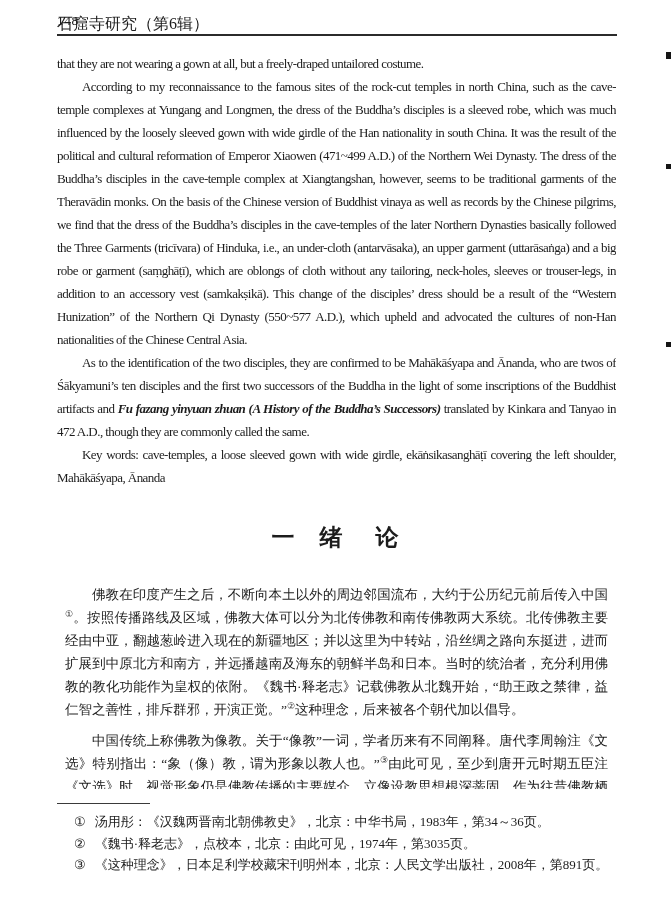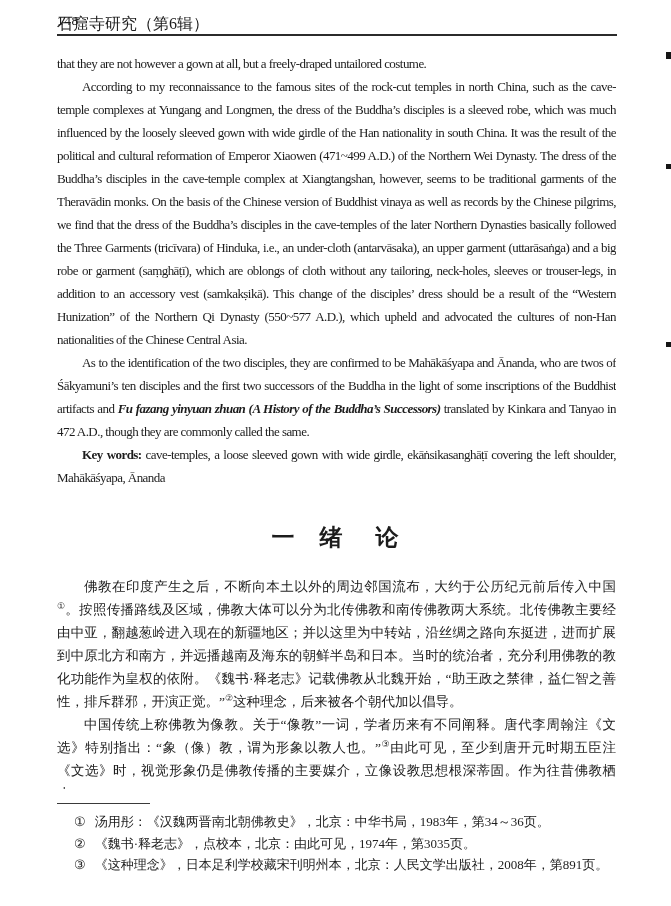--- a/index.html
+++ b/index.html
@@ -34,38 +34,38 @@
   }
   
   .english {
     position: absolute; top: 52px; left: 57px; width: 559px;
     font-size: 13px; line-height: 23px; letter-spacing: -0.55px;
     text-align: justify;
     max-height: 468px; overflow: hidden;
   }
   .english p { margin: 0; text-indent: 25px; }
   .english p.no-indent { text-indent: 0; }
-  .kw-label { font-weight: bold; }
+  .kw-label { font-weight: normal; }
   .italic { font-style: italic; font-weight: bold; }
   
   .section-heading {
     position: absolute; top: 522px; left: 0; width: 671px;
     display: flex; justify-content: center; align-items: baseline;
     font-size: 23px; font-weight: bold; letter-spacing: 1px;
   }
   .section-heading .h-num { margin-right: 24px; }
   .section-heading .h-c1 { margin-right: 32px; }
   
   .chinese {
     position: absolute; top: 575px; left: 57px; width: 559px;
     font-size: 13.5px; line-height: 23px;
     text-align: justify;
     max-height: 214px; overflow: hidden;
   }
-  .chinese p { margin: 0; text-indent: 2em; }
+  .chinese p { margin: 8px; text-indent: 2em; }
   sup.fn-ref {
     font-size: 9px; vertical-align: super; line-height: 0; letter-spacing: 0;
   }
   
   .footnote-rule {
     position: absolute; top: 803px; left: 57px; width: 93px; height: 1px;
     background: #3a3a3a;
   }
   .footnotes {
     position: absolute; top: 811px; left: 57px; width: 562px;
@@ -87,21 +87,21 @@
 
 <div class="page">
 
   <div class="header-row">
     <span class="page-number">148</span>
     <span class="journal-title">石窟寺研究（第6辑）</span>
   </div>
   <div class="header-rule"></div>
 
   <div class="english">
-    <p class="no-indent">that they are not however a gown at all, but a freely-draped untailored costume.</p>
+    <p class="no-indent">that they are not wearing a gown at all, but a freely-draped untailored costume.</p>
     <p>According to my reconnaissance to the famous sites of the rock-cut temples in north China, such as the cave-temple complexes at Yungang and Longmen, the dress of the Buddha’s disciples is a sleeved robe, which was much influenced by the loosely sleeved gown with wide girdle of the Han nationality in south China. It was the result of the political and cultural reformation of Emperor Xiaowen (471~499 A.D.) of the Northern Wei Dynasty. The dress of the Buddha’s disciples in the cave-temple complex at Xiangtangshan, however, seems to be traditional garments of the Theravādin monks. On the basis of the Chinese version of Buddhist vinaya as well as records by the Chinese pilgrims, we find that the dress of the Buddha’s disciples in the cave-temples of the later Northern Dynasties basically followed the Three Garments (tricīvara) of Hinduka, i.e., an under-cloth (antarvāsaka), an upper garment (uttarāsaṅga) and a big robe or garment (saṃghāṭī), which are oblongs of cloth without any tailoring, neck-holes, sleeves or trouser-legs, in addition to an accessory vest (samkakṣikā). This change of the disciples’ dress should be a result of the “Western Hunization” of the Northern Qi Dynasty (550~577 A.D.), which upheld and advocated the cultures of non-Han nationalities of the Chinese Central Asia.</p>
     <p><span>As to the identification of the two disciples, they are confirmed to be Mahākāśyapa and Ānanda, who are twos of Śākyamuni’s ten disciples and the first two successors of the Buddha in the light of some inscriptions of the Buddhist artifacts and </span><span class="italic">Fu fazang yinyuan zhuan (A History of the Buddha’s Successors)</span><span> translated by Kinkara and Tanyao in 472 A.D., though they are commonly called the same.</span></p>
     <p><span class="kw-label">Key words:</span><span> cave-temples, a loose sleeved gown with wide girdle, ekāṅsikasanghāṭī covering the left shoulder, Mahākāśyapa, Ānanda</span></p>
   </div>
 
   <div class="section-heading">
     <span class="h-num">一</span>
     <span class="h-c1">绪</span>
     <span class="h-c2">论</span>
   </div>

